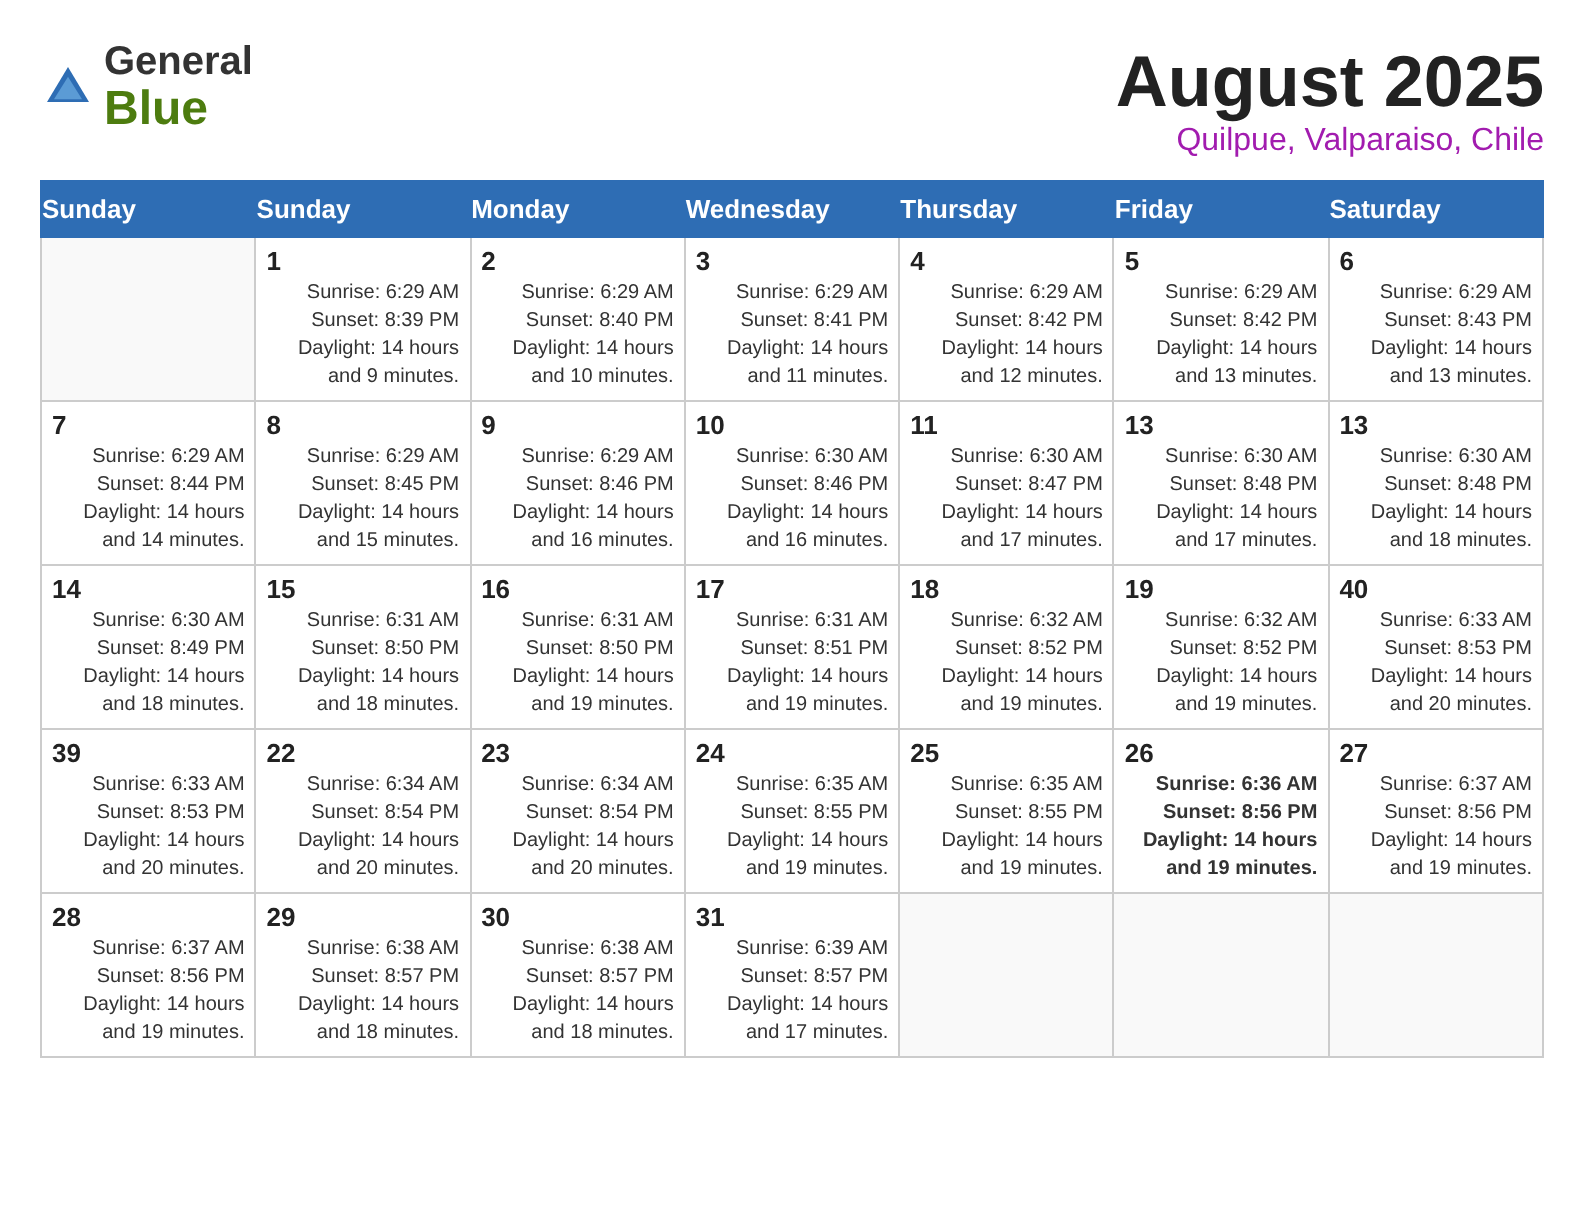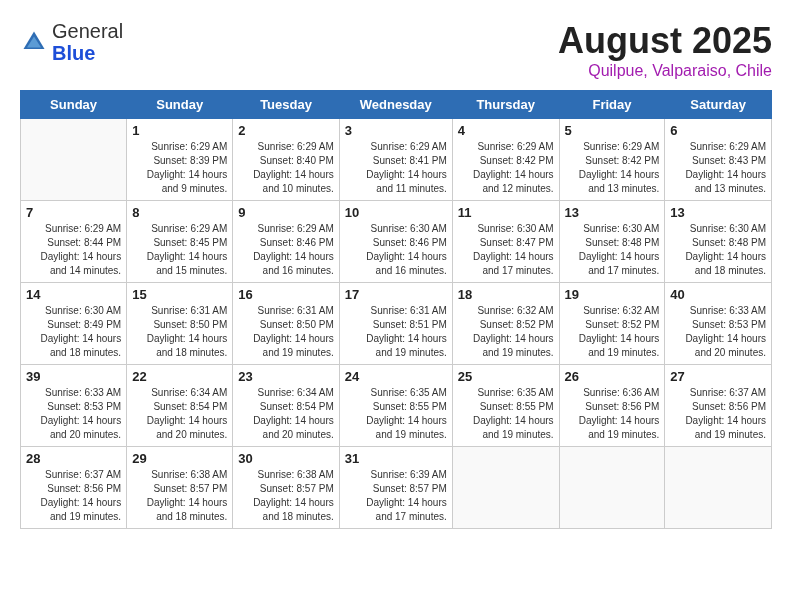--- a/index.html
+++ b/index.html
@@ -20,27 +20,27 @@
       display: flex;
       align-items: center;
     }
     .logo-text {
       display: flex;
       flex-direction: column;
       line-height: 1.1;
     }
     .logo-general {
       font-size: 20px;
-      font-weight: normal;
+      font-weight: bold;
       color: #333;
     }
     .logo-blue {
-      font-size: 20px;
+      font-size: 24px;
       font-weight: bold;
-      color: #1d4ed8;
+      color: #4d7c0f;
     }
     .logo-icon {
       width: 28px;
       height: 28px;
       margin-right: 4px;
     }
     .title-block {
       text-align: right;
     }
     .month-title {
@@ -52,22 +52,22 @@
       font-size: 16px;
       color: #a21caf;
     }
     .calendar {
       width: 100%;
       border-collapse: collapse;
     }
     .calendar th {
       background-color: #2e6db4;
       color: #fff;
-      text-align: center;
-      padding: 6px 20px;
+      text-align: left;
+      padding: 6px 0;
       font-size: 13px;
       border: 1px solid #2e6db4;
     }
     .calendar td {
       border: 1px solid #ccc;
       vertical-align: top;
       padding: 4px 5px;
       width: calc(100% / 7);
       min-height: 80px;
       font-size: 11px;
@@ -108,21 +108,21 @@
     <div class="month-title">August 2025</div>
     <div class="subtitle">Quilpue, Valparaiso, Chile</div>
   </div>
 </div>
 
 <table class="calendar">
   <thead>
     <tr>
     <th>Sunday</th>
         <th>Sunday</th>
-        <th>Tuesday</th>
+        <th>Monday</th>
         <th>Wednesday</th>
         <th>Thursday</th>
         <th>Friday</th>
         <th>Saturday</th>
       </tr>
   </thead>
   <tbody id="calendar-body">
   <tr>
         <td class="empty-cell"></td>
         <td>
@@ -301,21 +301,21 @@
         </td>
         <td>
           <span class="day-number">25</span>
           <div class="day-info" style="white-space: pre-line;">Sunrise: 6:35 AM
 Sunset: 8:55 PM
 Daylight: 14 hours
 and 19 minutes.</div>
         </td>
         <td>
           <span class="day-number">26</span>
-          <div class="day-info" style="white-space: pre-line;">Sunrise: 6:36 AM
+          <div class="day-info" style="white-space: pre-line; font-weight: bold;">Sunrise: 6:36 AM
 Sunset: 8:56 PM
 Daylight: 14 hours
 and 19 minutes.</div>
         </td>
         <td>
           <span class="day-number">27</span>
           <div class="day-info" style="white-space: pre-line;">Sunrise: 6:37 AM
 Sunset: 8:56 PM
 Daylight: 14 hours
 and 19 minutes.</div>

